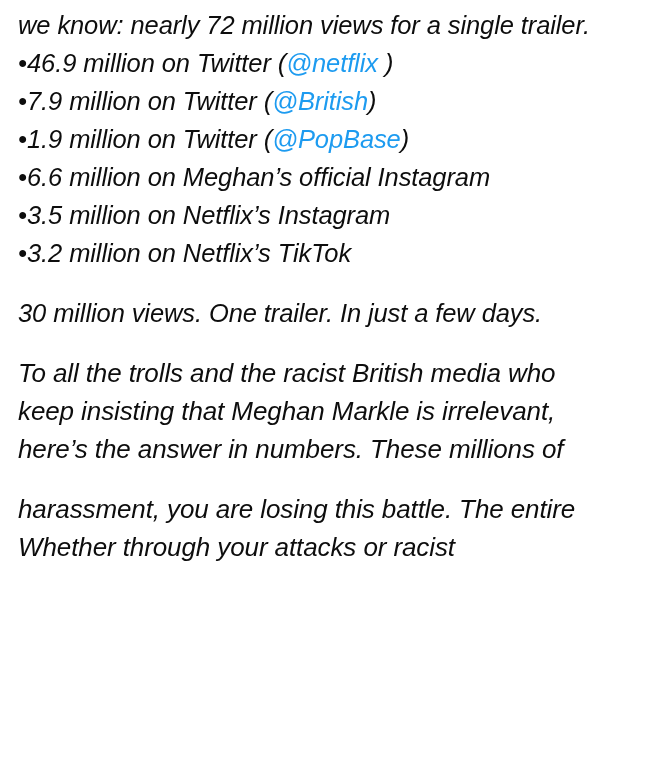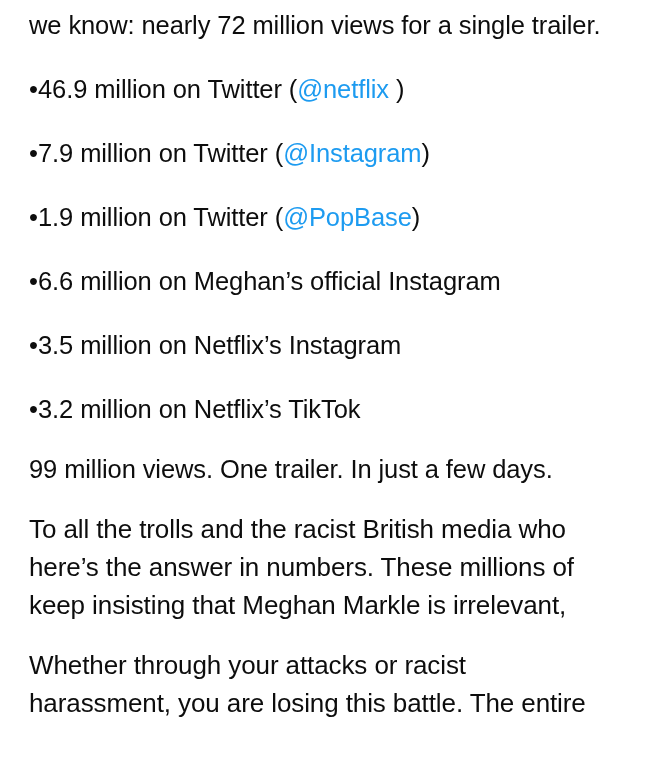--- a/index.html
+++ b/index.html
@@ -11,35 +11,35 @@
     width: 666px;
     height: 773px;
     overflow: hidden;
     font-family: "Liberation Sans", sans-serif;
     color: #0d0d0d;
   }
   .page {
     box-sizing: border-box;
     width: 666px;
     height: 773px;
-    padding: 6px 14px 0 29px;
+    padding: 6px 14px 0 18px;
     background: #ffffff;
+    font-style: italic;
   }
   .line {
     font-size: 25.5px;
     line-height: 38px;
     letter-spacing: -0.1px;
     white-space: nowrap;
   }
   .bullet-line {
     font-size: 25.5px;
     line-height: 38px;
     letter-spacing: -0.1px;
     white-space: nowrap;
-    margin-top: 26px;
   }
   .bullet-dot {
     display: inline-block;
     width: 9px;
     font-size: 25.5px;
   }
   .handle {
     color: #1d9bf0;
   }
   .paren {
@@ -65,48 +65,48 @@
 
 <div class="page">
 
   <div class="line">we know: nearly 72 million views for a single trailer.</div>
 
   <div>
     <div class="bullet-line">
       <span class="bullet-dot">•</span><span>46.9 million on Twitter (</span><span class="handle">@netflix</span><span class="paren"> )</span>
     </div>
     <div class="bullet-line">
-      <span class="bullet-dot">•</span><span>7.9 million on Twitter (</span><span class="handle">@Instagram</span><span class="paren">)</span>
+      <span class="bullet-dot">•</span><span>7.9 million on Twitter (</span><span class="handle">@British</span><span class="paren">)</span>
     </div>
     <div class="bullet-line">
       <span class="bullet-dot">•</span><span>1.9 million on Twitter (</span><span class="handle">@PopBase</span><span class="paren">)</span>
     </div>
     <div class="bullet-line">
       <span class="bullet-dot">•</span><span>6.6 million on Meghan’s official Instagram</span>
     </div>
     <div class="bullet-line">
       <span class="bullet-dot">•</span><span>3.5 million on Netflix’s Instagram</span>
     </div>
     <div class="bullet-line">
       <span class="bullet-dot">•</span><span>3.2 million on Netflix’s TikTok</span>
     </div>
   </div>
 
   <div class="gap"></div>
 
-  <div class="line">99 million views. One trailer. In just a few days.</div>
+  <div class="line">30 million views. One trailer. In just a few days.</div>
 
   <div class="gap"></div>
 
   <div class="para">
     <div class="pline">To all the trolls and the racist British media who</div>
+    <div class="pline">keep insisting that Meghan Markle is irrelevant,</div>
     <div class="pline">here’s the answer in numbers. These millions of</div>
-    <div class="pline">keep insisting that Meghan Markle is irrelevant,</div>
   </div>
 
   <div class="gap"></div>
 
   <div class="para clip-bottom">
+    <div class="pline">harassment, you are losing this battle. The entire</div>
     <div class="pline">Whether through your attacks or racist</div>
-    <div class="pline">harassment, you are losing this battle. The entire</div>
   </div>
 
 </div>
 
 </body></html>

